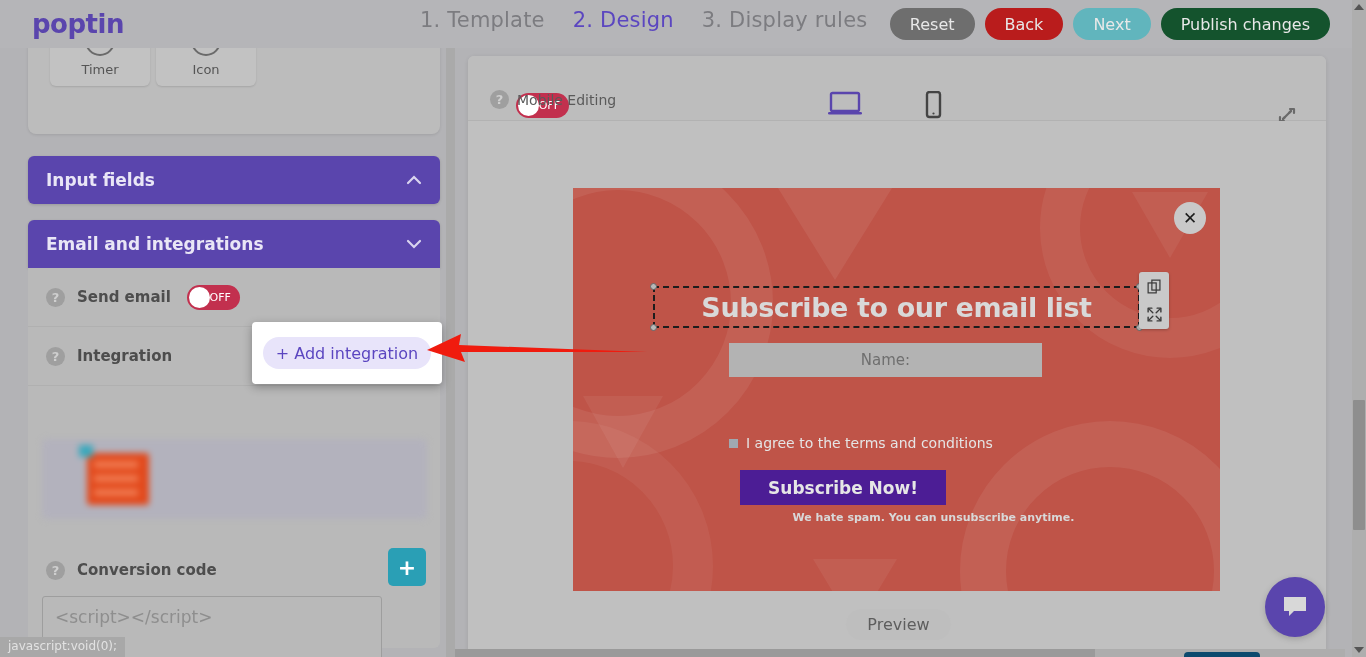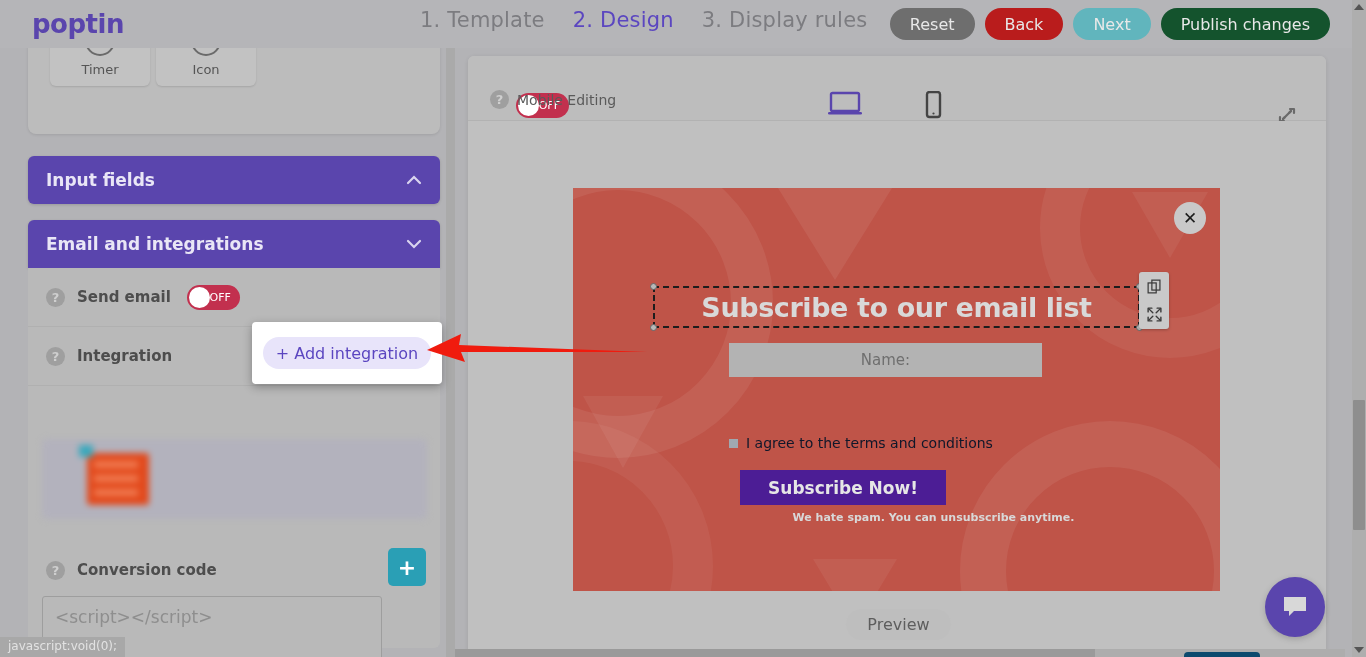--- a/index.html
+++ b/index.html
@@ -350,21 +350,21 @@
   }
   #f-name  { top: 155px; }
   #f-email { top: 200px; }
 
   .consent {
     position: absolute; left: 156px; top: 247px;
     display: flex; align-items: center; gap: 8px;
     z-index: 3;
   }
   .consent .cbox { width: 9px; height: 9px; background: #a0a8b0; cursor: pointer; }
-  .consent .ctext { color: #0f172a; font-size: 14px; font-family: "DejaVu Sans", sans-serif; }
+  .consent .ctext { color: #e5e5e5; font-size: 14px; font-family: "DejaVu Sans", sans-serif; }
 
   .cta {
     position: absolute; left: 167px; top: 282px;
     width: 206px; height: 35px;
     background: #4c1d95;
     color: #e6e6e6; font-size: 17px; font-weight: 700;
     display: flex; align-items: center; justify-content: center;
     z-index: 3; cursor: pointer;
     font-family: "DejaVu Sans", sans-serif;
   }

